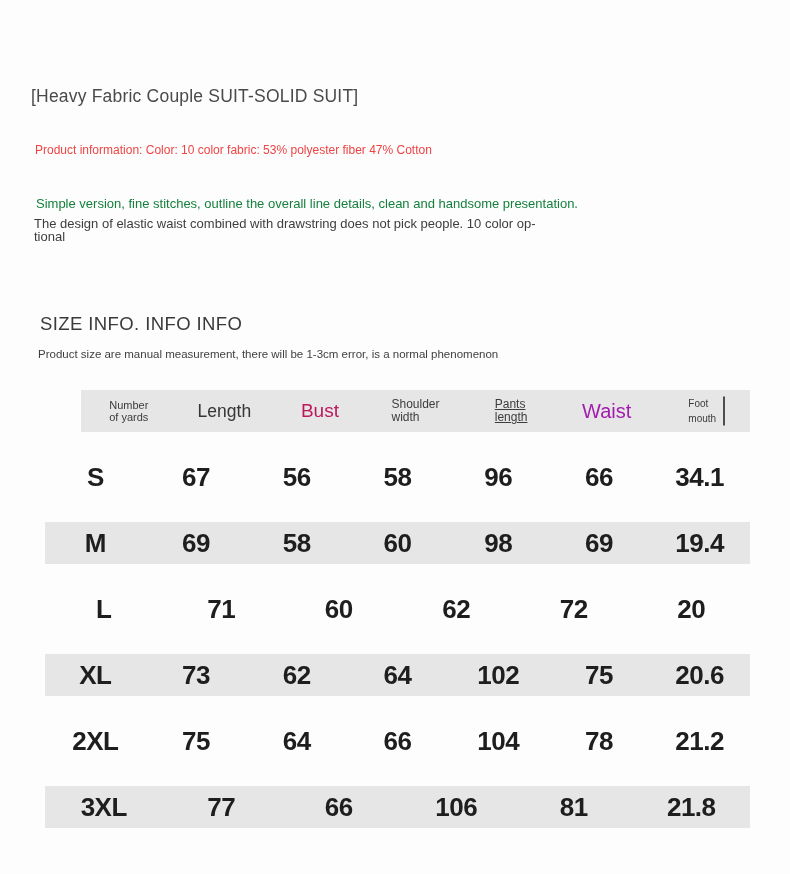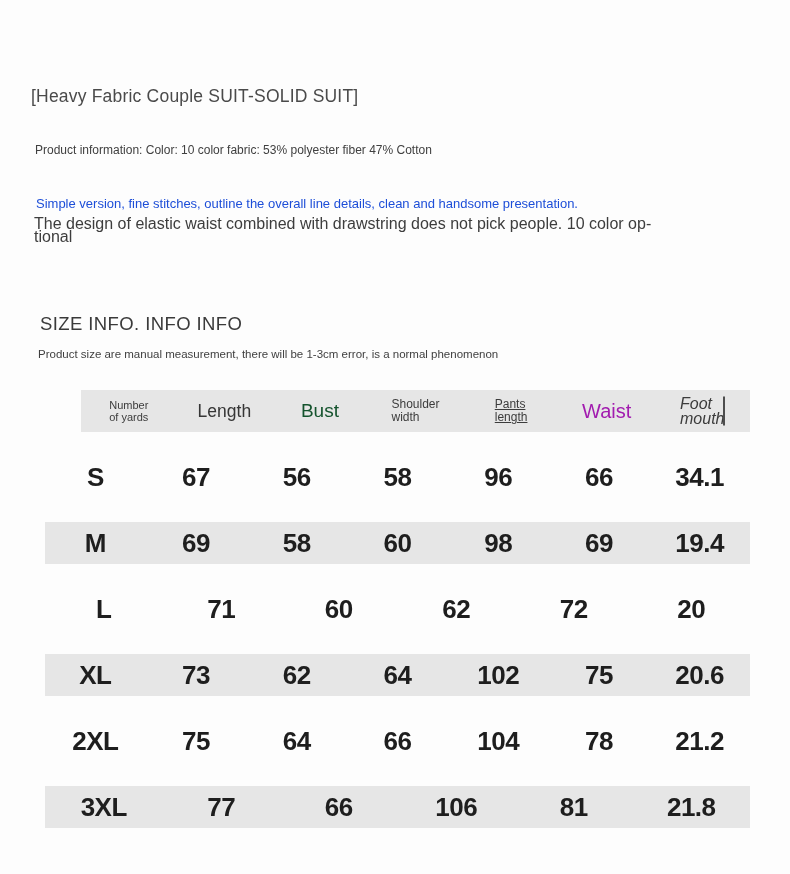--- a/index.html
+++ b/index.html
@@ -13,29 +13,29 @@
   }
   .page { position: relative; width: 790px; height: 792px; }
 
   .title {
     position: absolute; left: 31px; top: 86px;
     font-size: 17.5px; font-weight: 400; color: #4a4a4a;
     letter-spacing: 0.2px;
   }
   .product-info {
     position: absolute; left: 35px; top: 143px;
-    font-size: 12px; color: #404040;
+    font-size: 12px; color: #ef4444;
   }
   .desc-primary {
     position: absolute; left: 36px; top: 196px;
-    font-size: 13px; color: #1d4ed8;
+    font-size: 13px; color: #15803d;
   }
   .desc-secondary {
     position: absolute; left: 34px; top: 218px;
-    font-size: 16px; line-height: 12.5px; color: #3d3d3d;
+    font-size: 13px; line-height: 12.5px; color: #3d3d3d;
   }
   .desc-secondary span { display: block; }
   .size-heading {
     position: absolute; left: 40px; top: 313px;
     font-size: 18.5px; color: #3a3a3a; letter-spacing: 0.4px;
   }
   .size-note {
     position: absolute; left: 38px; top: 348px;
     font-size: 11.5px; color: #3f3f3f;
   }
@@ -50,25 +50,25 @@
     margin-left: 36px;
   }
   .hcell {
     flex: 1 1 0; display: flex; justify-content: center; align-items: center;
     color: #3c3c3c; position: relative;
   }
   .hcell .lines { text-align: left; }
   .hcell .lines span { display: block; }
   .hcell.c0 { font-size: 11px; line-height: 12px; }
   .hcell.c1 { font-size: 17.5px; color: #363636; }
-  .hcell.c2 { font-size: 19px; color: #14532d; }
+  .hcell.c2 { font-size: 19px; color: #be185d; }
   .hcell.c3 { font-size: 12px; line-height: 13px; }
   .hcell.c4 { font-size: 12px; line-height: 13px; text-decoration: underline; }
   .hcell.c5 { font-size: 20px; color: #a21caf; }
-  .hcell.c6 { font-size: 16px; line-height: 15px; font-style: italic; }
+  .hcell.c6 { font-size: 10px; line-height: 15px; }
   .cursor-bar {
     position: absolute; right: 25px; top: 50%;
     transform: translateY(-50%);
     width: 2px; height: 29px; background: #4d4d4d;
   }
 
   .trow {
     position: relative; display: flex; align-items: center;
     height: 66px;
   }

